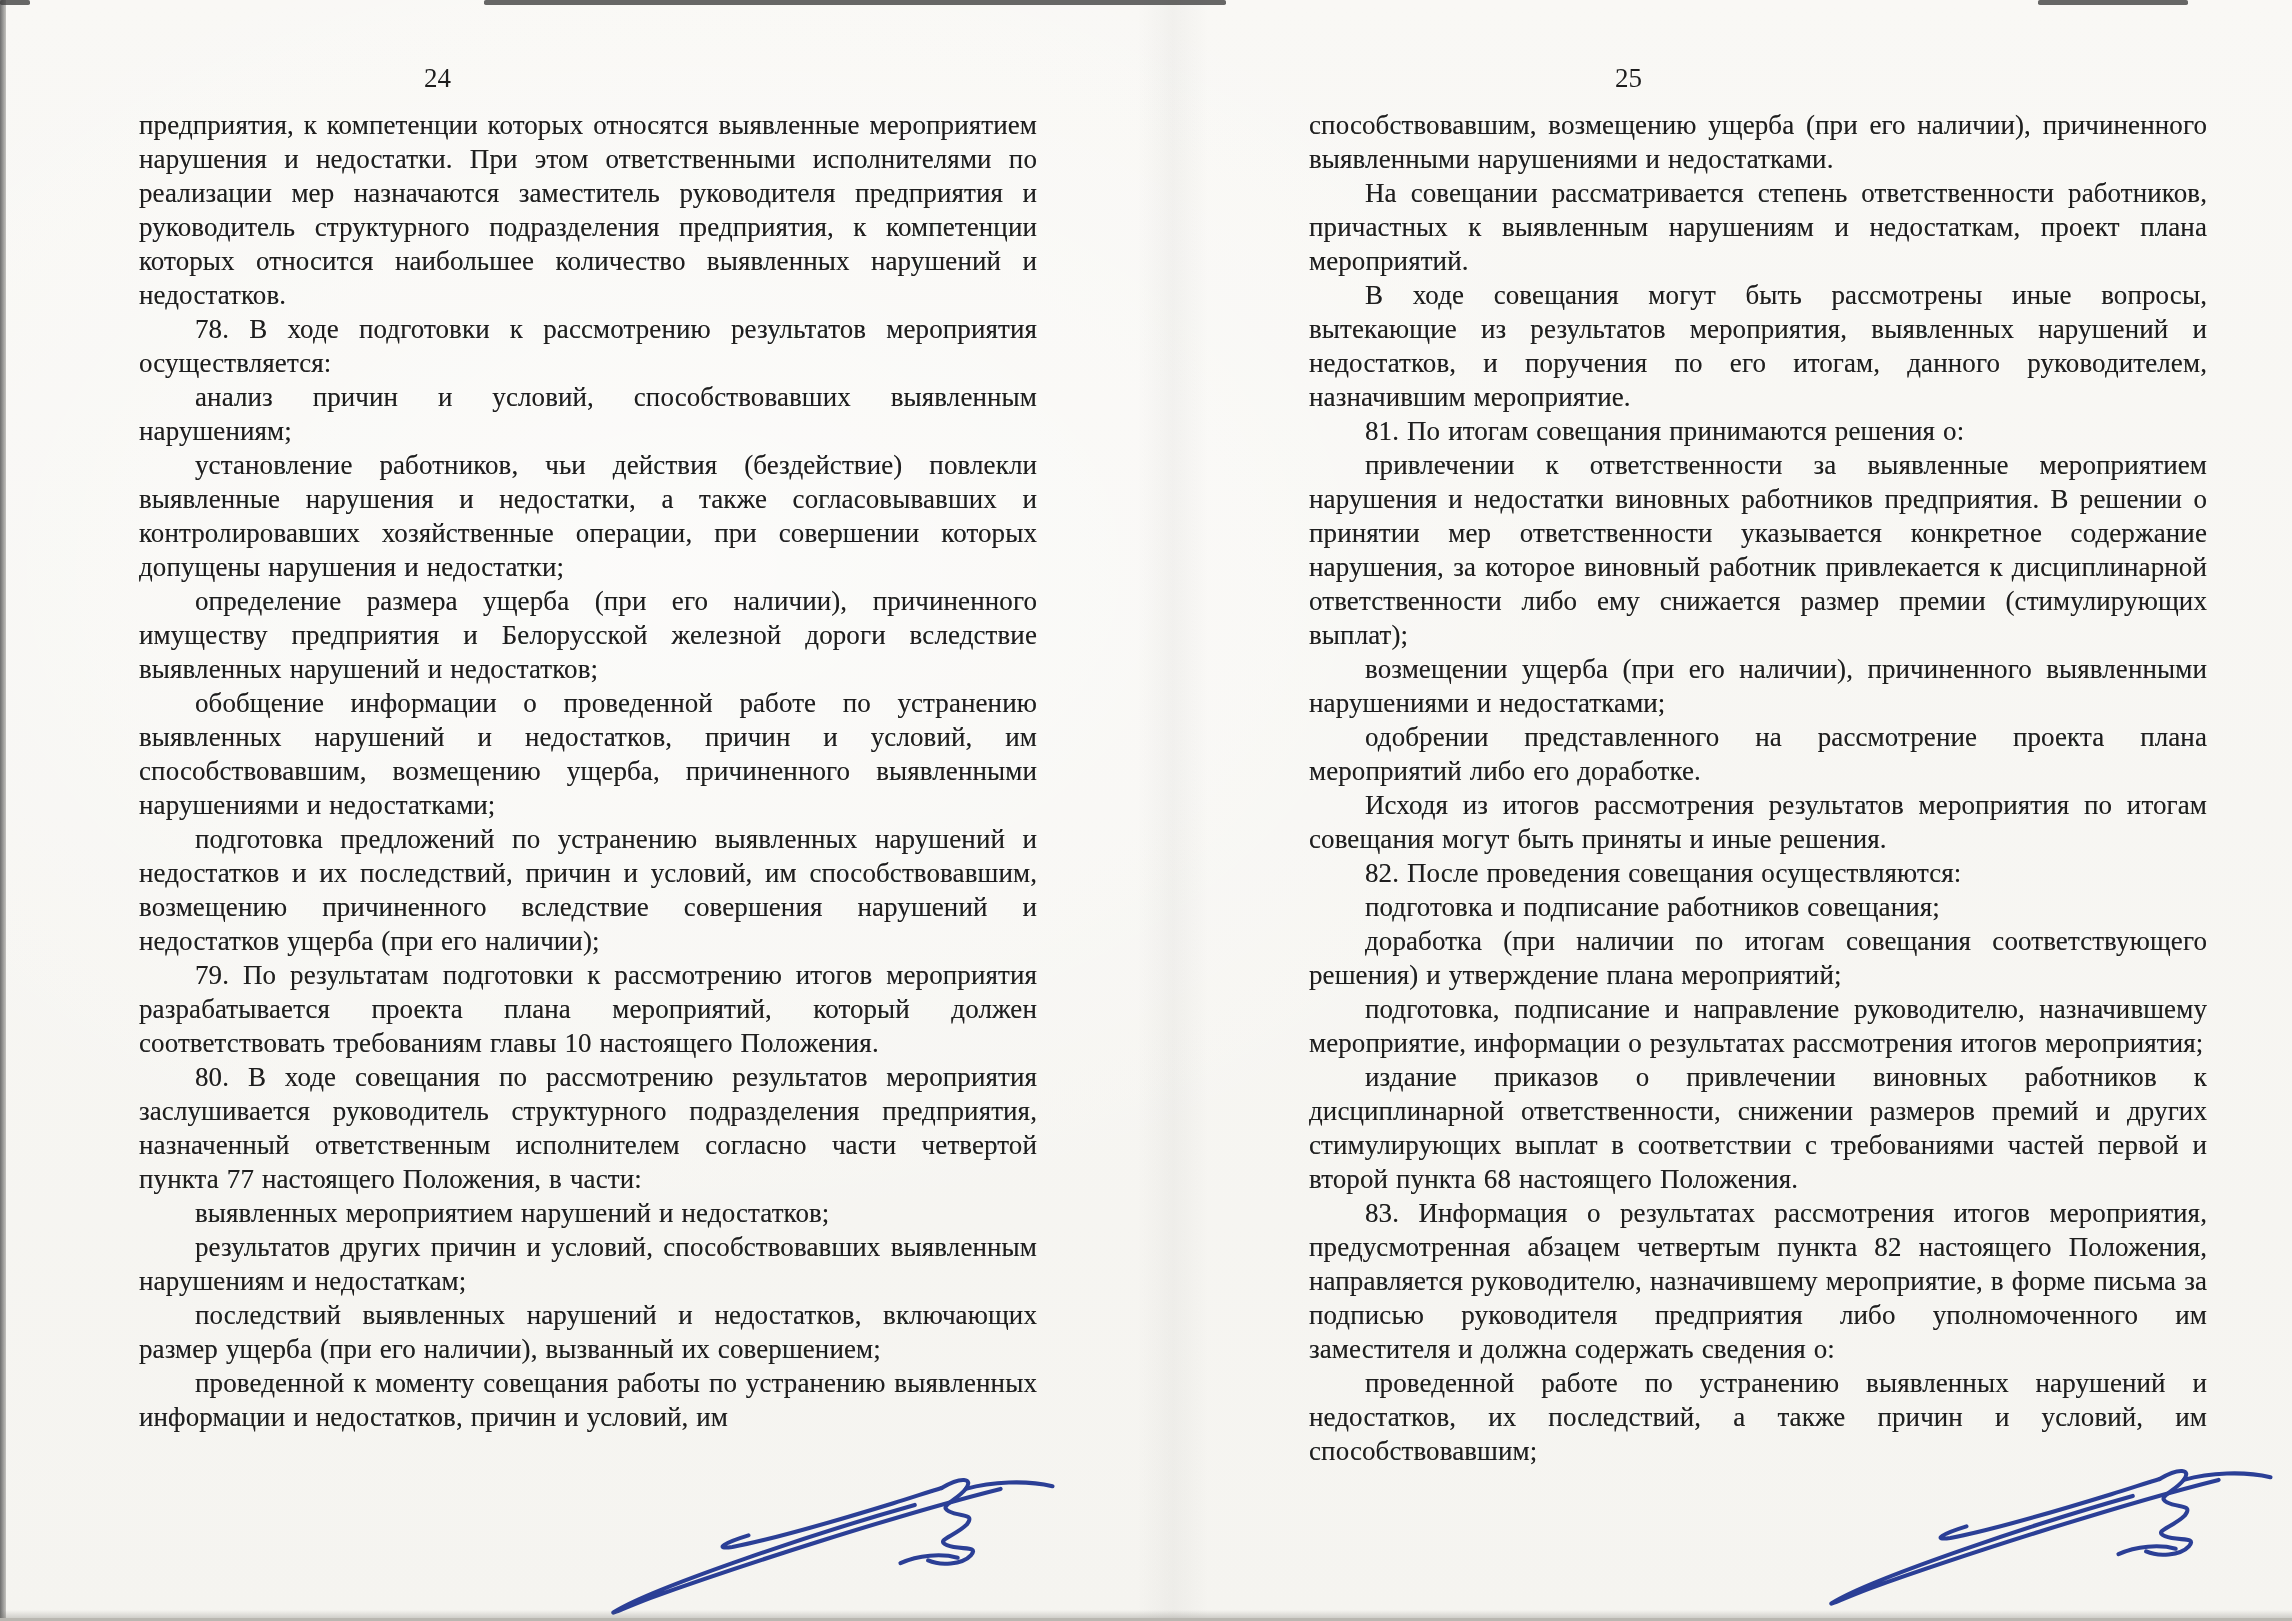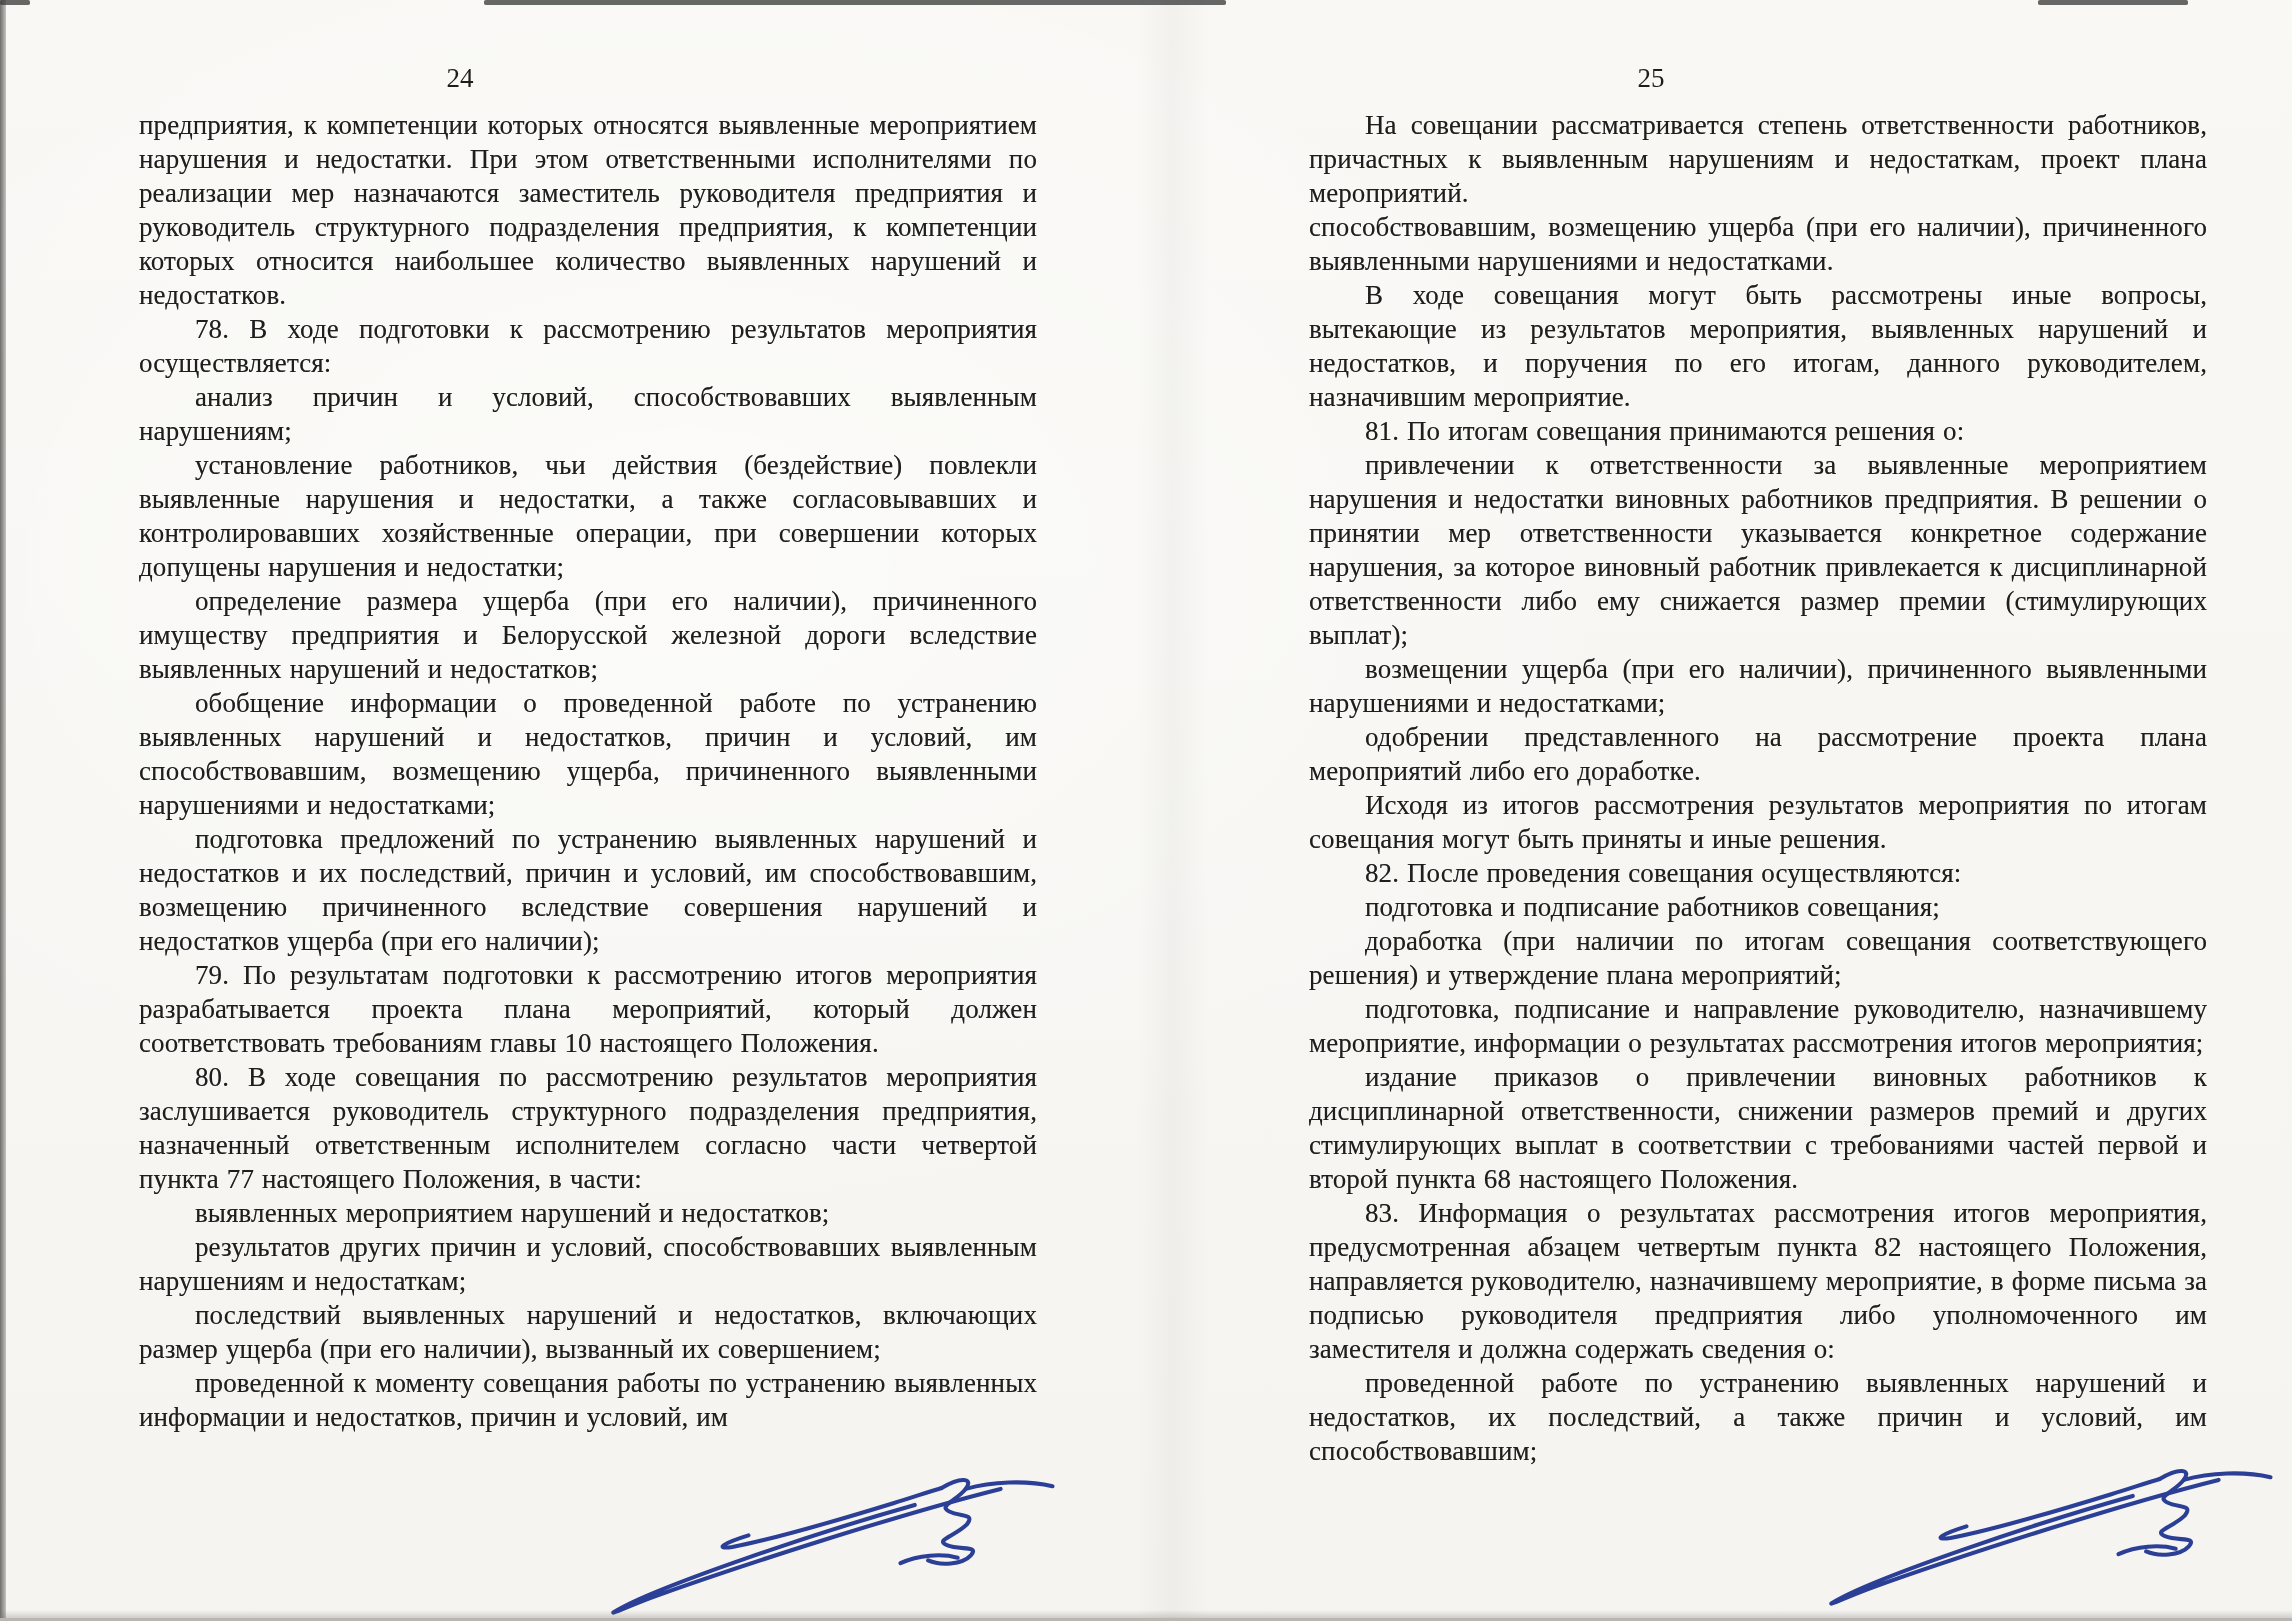--- a/index.html
+++ b/index.html
@@ -31,21 +31,21 @@
   .top-dash { position: absolute; top: 0; height: 4.5px; background: #3e3e3e; opacity: .78; border-radius: 1.8px; }
   .top-dash.a { left: 484px;  width: 742px; }
   .top-dash.b { left: 2038px; width: 150px; }
   .top-dash.c { left: 0; width: 30px; height: 5.4px; }
   .gutter-shadow {
     position: absolute; left: 1137px; top: 0; width: 72px; height: 100%;
     background: linear-gradient(to right, rgba(70,70,66,0), rgba(70,70,66,0.045), rgba(70,70,66,0));
   }
   .page-number {
     position: absolute; top: 63px; width: 72px;
-    font-size: 27px; color: #1d1d1d; text-align: center;
+    font-size: 27px; color: #1d1d1d; text-align: left;
   }
   #pagenum-left  { left: 424px; }
   #pagenum-right { left: 1615px; }
   .text-col {
     position: absolute; top: 108px; width: 898px;
     font-size: 27px; line-height: 34px;
     color: #1e1e1e;
     text-align: justify;
     text-justify: inter-word;
     letter-spacing: 0.1px;
@@ -95,22 +95,22 @@
         <path d="M406,19 C428,6 442,8 433,20 C423,33 402,39 414,45 C428,52 444,47 434,60 C421,73 398,77 412,83 C427,89 448,83 439,94 C429,105 404,106 391,100"></path>
         <path d="M360,103 C380,94 406,92 424,97"></path>
         <path d="M433,20 C462,12 500,10 530,17"></path>
       </g>
     </svg>
   </div>
 
   <div>
     <div class="page-number" id="pagenum-right">25</div>
     <div class="text-col" id="text-col-right">
+        <p class="para">способствовавшим, возмещению ущерба (при его наличии), причиненного выявленными нарушениями и недостатками.</p>
         <p class="para indent">На совещании рассматривается степень ответственности работников, причастных к выявленным нарушениям и недостаткам, проект плана мероприятий.</p>
-        <p class="para">способствовавшим, возмещению ущерба (при его наличии), причиненного выявленными нарушениями и недостатками.</p>
         <p class="para indent">В ходе совещания могут быть рассмотрены иные вопросы, вытекающие из результатов мероприятия, выявленных нарушений и недостатков, и поручения по его итогам, данного руководителем, назначившим мероприятие.</p>
         <p class="para indent">81. По итогам совещания принимаются решения о:</p>
         <p class="para indent">привлечении к ответственности за выявленные мероприятием нарушения и недостатки виновных работников предприятия. В решении о принятии мер ответственности указывается конкретное содержание нарушения, за которое виновный работник привлекается к дисциплинарной ответственности либо ему снижается размер премии (стимулирующих выплат);</p>
         <p class="para indent">возмещении ущерба (при его наличии), причиненного выявленными нарушениями и недостатками;</p>
         <p class="para indent">одобрении представленного на рассмотрение проекта плана мероприятий либо его доработке.</p>
         <p class="para indent">Исходя из итогов рассмотрения результатов мероприятия по итогам совещания могут быть приняты и иные решения.</p>
         <p class="para indent">82. После проведения совещания осуществляются:</p>
         <p class="para indent">подготовка и подписание работников совещания;</p>
         <p class="para indent">доработка (при наличии по итогам совещания соответствующего решения) и утверждение плана мероприятий;</p>
         <p class="para indent">подготовка, подписание и направление руководителю, назначившему мероприятие, информации о результатах рассмотрения итогов мероприятия;</p>

